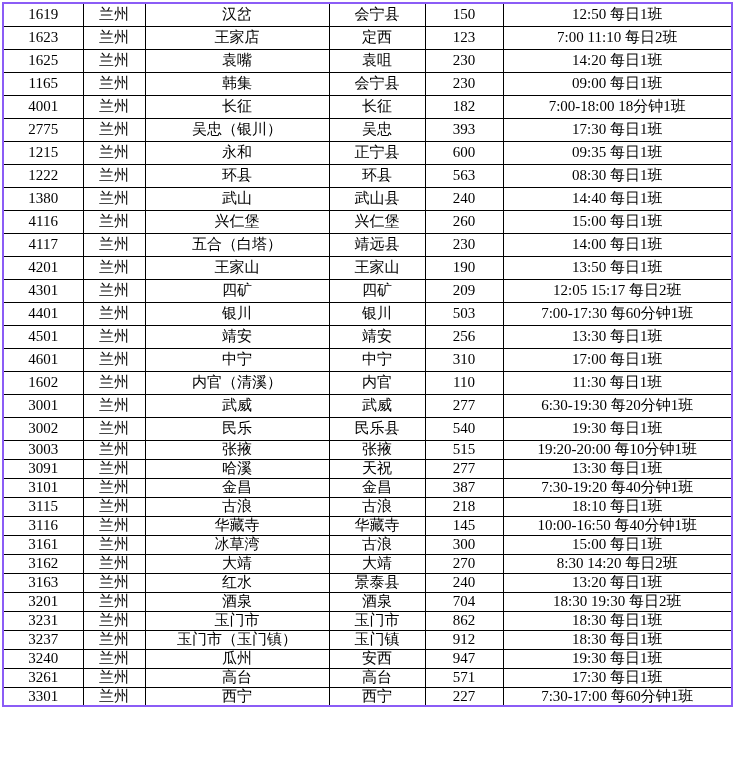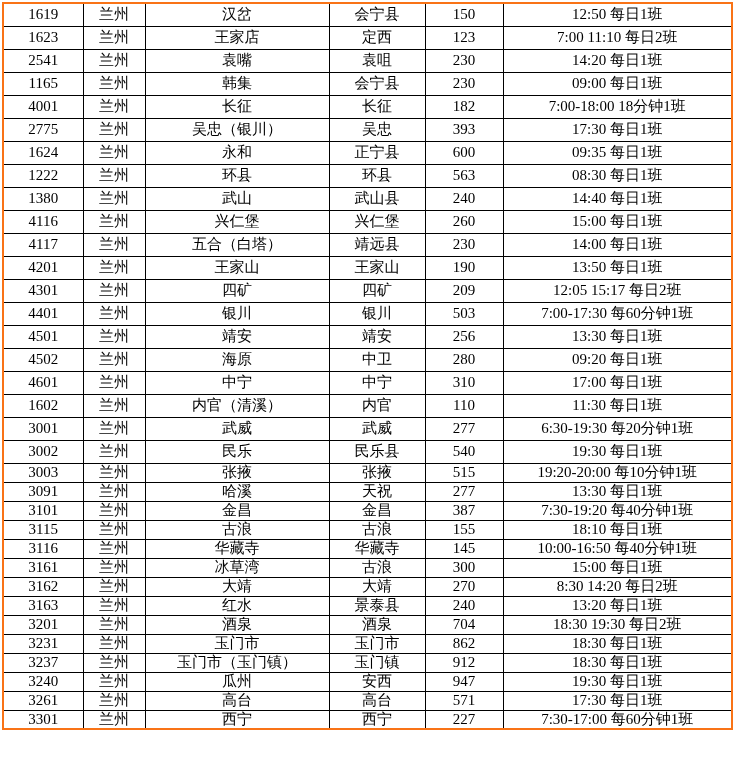--- a/index.html
+++ b/index.html
@@ -17,21 +17,21 @@
   .page {
     width: 733px;
     height: 777px;
     box-sizing: border-box;
     padding: 2px 2px 2px 2px;
   }
   table.schedule {
     border-collapse: collapse;
     width: 729px;
     table-layout: fixed;
-    border: 2px solid #f97316;
+    border: 2px solid #8b5cf6;
     padding-left: 39px;
   }
   table.schedule td {
     border: 1px solid #000000;
     text-align: center;
     vertical-align: middle;
     font-size: 15px;
     line-height: 1;
     padding: 0 2px;
     white-space: nowrap;
@@ -70,21 +70,21 @@
         </tr>
         <tr class="row-tall">
           <td>1623</td>
           <td>兰州</td>
           <td>王家店</td>
           <td>定西</td>
           <td>123</td>
           <td>7:00 11:10 每日2班</td>
         </tr>
         <tr class="row-tall">
-          <td>2541</td>
+          <td>1625</td>
           <td>兰州</td>
           <td>袁嘴</td>
           <td>袁咀</td>
           <td>230</td>
           <td>14:20 每日1班</td>
         </tr>
         <tr class="row-tall">
           <td>1165</td>
           <td>兰州</td>
           <td>韩集</td>
@@ -102,21 +102,21 @@
         </tr>
         <tr class="row-tall">
           <td>2775</td>
           <td>兰州</td>
           <td>吴忠（银川）</td>
           <td>吴忠</td>
           <td>393</td>
           <td>17:30 每日1班</td>
         </tr>
         <tr class="row-tall">
-          <td>1624</td>
+          <td>1215</td>
           <td>兰州</td>
           <td>永和</td>
           <td>正宁县</td>
           <td>600</td>
           <td>09:35 每日1班</td>
         </tr>
         <tr class="row-tall">
           <td>1222</td>
           <td>兰州</td>
           <td>环县</td>
@@ -174,28 +174,20 @@
         </tr>
         <tr class="row-tall">
           <td>4501</td>
           <td>兰州</td>
           <td>靖安</td>
           <td>靖安</td>
           <td>256</td>
           <td>13:30 每日1班</td>
         </tr>
         <tr class="row-tall">
-          <td>4502</td>
-          <td>兰州</td>
-          <td>海原</td>
-          <td>中卫</td>
-          <td>280</td>
-          <td>09:20 每日1班</td>
-        </tr>
-        <tr class="row-tall">
           <td>4601</td>
           <td>兰州</td>
           <td>中宁</td>
           <td>中宁</td>
           <td>310</td>
           <td>17:00 每日1班</td>
         </tr>
         <tr class="row-tall">
           <td>1602</td>
           <td>兰州</td>
@@ -242,21 +234,21 @@
           <td>金昌</td>
           <td>金昌</td>
           <td>387</td>
           <td>7:30-19:20 每40分钟1班</td>
         </tr>
         <tr class="row-short">
           <td>3115</td>
           <td>兰州</td>
           <td>古浪</td>
           <td>古浪</td>
-          <td>155</td>
+          <td>218</td>
           <td>18:10 每日1班</td>
         </tr>
         <tr class="row-short">
           <td>3116</td>
           <td>兰州</td>
           <td>华藏寺</td>
           <td>华藏寺</td>
           <td>145</td>
           <td>10:00-16:50 每40分钟1班</td>
         </tr>

